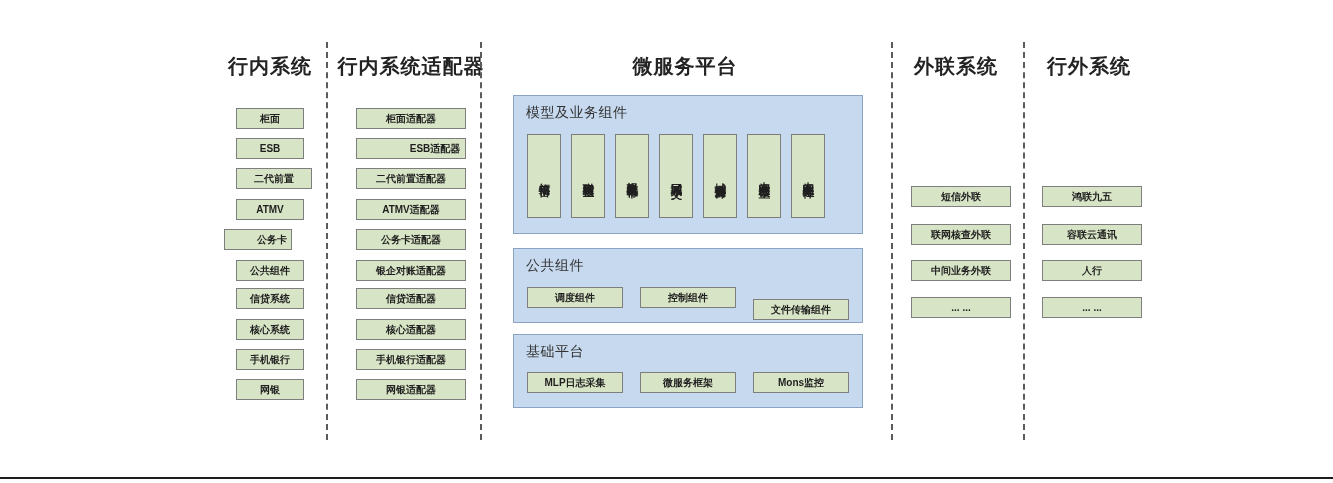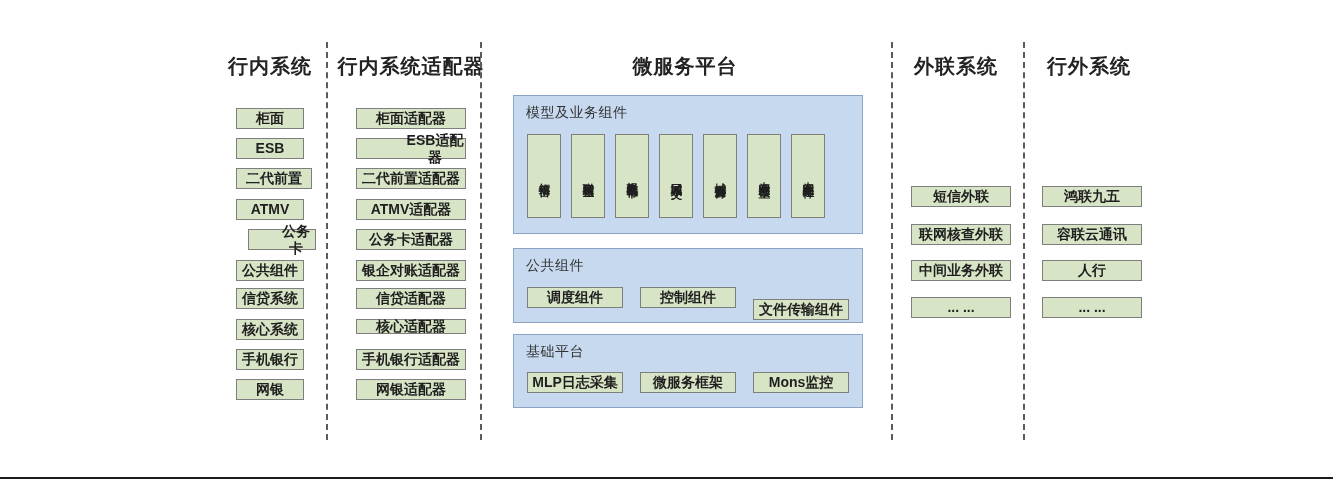--- a/index.html
+++ b/index.html
@@ -43,21 +43,21 @@
     white-space: nowrap;
   }
   .node {
     position: absolute;
     background: #d7e4c5;
     border: 1px solid #7e7e7e;
     box-sizing: border-box;
     display: flex;
     align-items: center;
     justify-content: center;
-    font-size: 14px;
+    font-size: 10px;
     font-weight: bold;
     color: #1f1f1f;
     text-align: center;
     line-height: 1.15;
   }
   .node.vertical {
     writing-mode: vertical-rl;
     text-orientation: upright;
     letter-spacing: 1px;
     font-size: 11.5px;
@@ -91,35 +91,35 @@
 
   <div class="divider" style="left:326px;"></div>
   <div class="divider" style="left:480px;"></div>
   <div class="divider" style="left:891px;"></div>
   <div class="divider" style="left:1023px;"></div>
 
   <div class="node" style="left:236px; top:108px; width:68px; height:21px;">柜面</div>
   <div class="node" style="left:236px; top:138px; width:68px; height:21px;">ESB</div>
   <div class="node" style="left:236px; top:168px; width:76px; height:21px;">二代前置</div>
   <div class="node" style="left:236px; top:199px; width:68px; height:21px;">ATMV</div>
-  <div class="node" style="left:248px; top:229px; width:68px; height:21px;padding-left:28px;">公务卡</div>
+  <div class="node" style="left:224px; top:229px; width:68px; height:21px;padding-left:28px;">公务卡</div>
   <div class="node" style="left:236px; top:260px; width:68px; height:21px;">公共组件</div>
   <div class="node" style="left:236px; top:288px; width:68px; height:21px;">信贷系统</div>
   <div class="node" style="left:236px; top:319px; width:68px; height:21px;">核心系统</div>
   <div class="node" style="left:236px; top:349px; width:68px; height:21px;">手机银行</div>
   <div class="node" style="left:236px; top:379px; width:68px; height:21px;">网银</div>
 
   <div class="node" style="left:356px; top:108px; width:110px; height:21px;">柜面适配器</div>
   <div class="node" style="left:356px; top:138px; width:110px; height:21px;padding-left:48px;">ESB适配器</div>
   <div class="node" style="left:356px; top:168px; width:110px; height:21px;">二代前置适配器</div>
   <div class="node" style="left:356px; top:199px; width:110px; height:21px;">ATMV适配器</div>
   <div class="node" style="left:356px; top:229px; width:110px; height:21px;">公务卡适配器</div>
   <div class="node" style="left:356px; top:260px; width:110px; height:21px;">银企对账适配器</div>
   <div class="node" style="left:356px; top:288px; width:110px; height:21px;">信贷适配器</div>
-  <div class="node" style="left:356px; top:319px; width:110px; height:15px;">核心适配器</div>
+  <div class="node" style="left:356px; top:319px; width:110px; height:21px;">核心适配器</div>
   <div class="node" style="left:356px; top:349px; width:110px; height:21px;">手机银行适配器</div>
   <div class="node" style="left:356px; top:379px; width:110px; height:21px;">网银适配器</div>
 
   <div class="panel" style="left:513px; top:95px; width:350px; height:139px;">
     <div class="panel-title">模型及业务组件</div>
   </div>
   <div class="node vertical" style="left:527px; top:134px; width:34px; height:84px;">短信平台</div>
   <div class="node vertical" style="left:571px; top:134px; width:34px; height:84px;">联网核查</div>
   <div class="node vertical" style="left:615px; top:134px; width:34px; height:84px;">银联及银行卡</div>
   <div class="node vertical" style="left:659px; top:134px; width:34px; height:84px;">同城票交</div>

